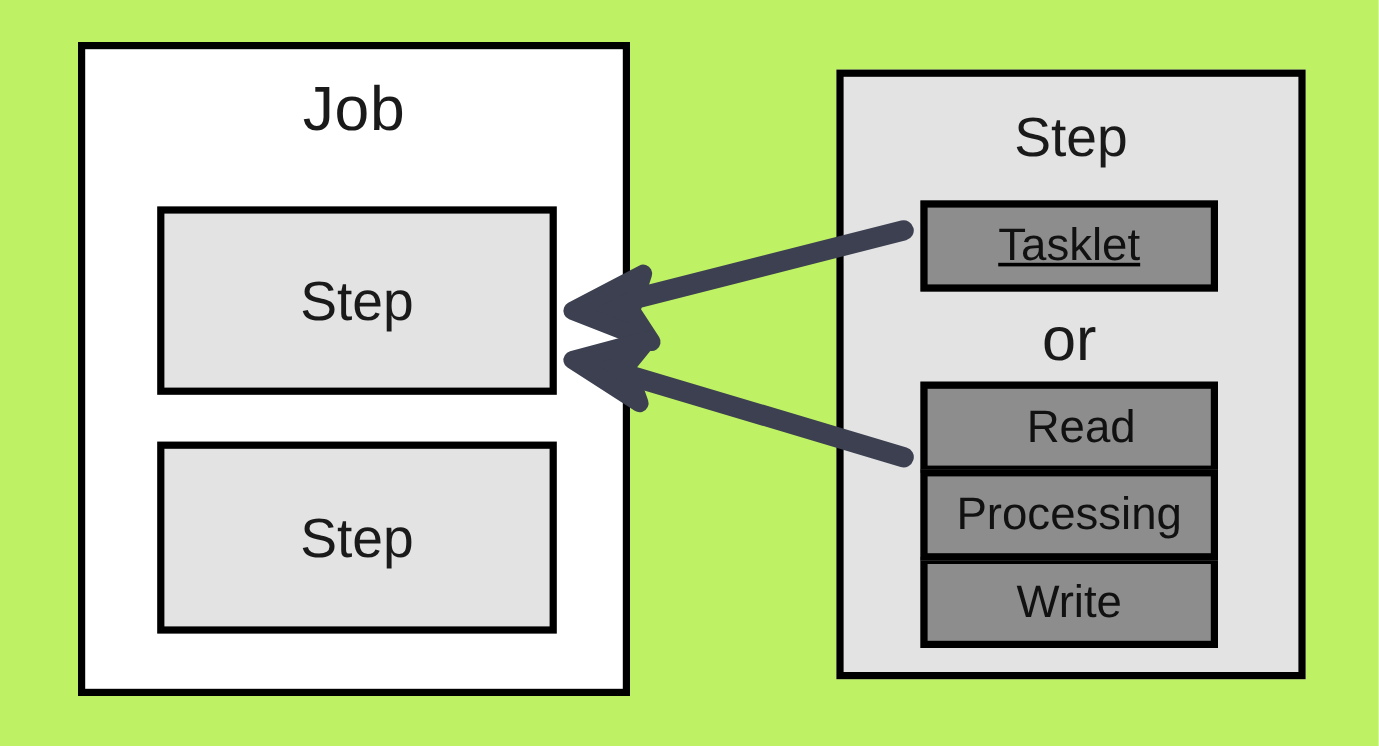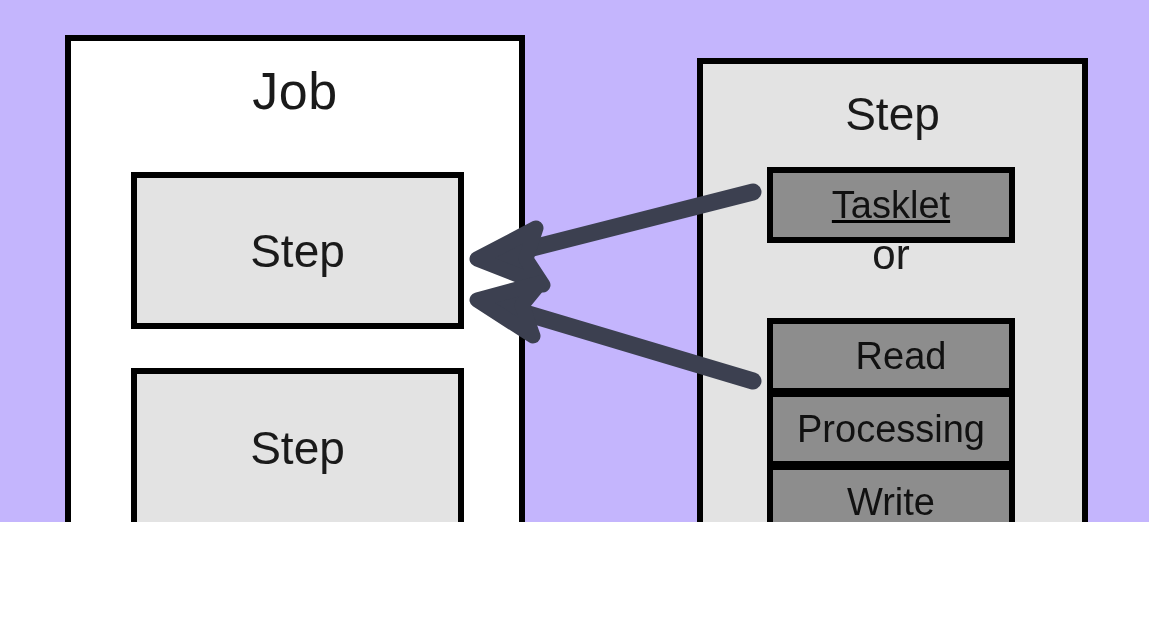--- a/index.html
+++ b/index.html
@@ -7,22 +7,22 @@
     padding: 0;
     background: #ffffff;
   }
   body {
     font-family: "Liberation Sans", "DejaVu Sans", sans-serif;
     -webkit-font-smoothing: antialiased;
   }
   #canvas {
     position: relative;
     width: 1149px;
-    height: 522px;
-    background: #c4b5fd;
+    height: 622px;
+    background: #bef264;
     overflow: hidden;
   }
 
   
   .job-box {
     position: absolute;
     left: 65px;
     top: 35px;
     width: 460px;
     height: 545px;
@@ -93,24 +93,24 @@
   .gray-block .gray-block-label {
     font-size: 38px;
     line-height: 44px;
     color: #111111;
   }
   .blk-tasklet { left: 767px; top: 167px; width: 248px; height: 76px; text-decoration: underline; }
 
   .or-text {
     position: absolute;
     left: 767px;
-    top: 232px;
+    top: 260px;
     width: 248px;
     text-align: center;
-    font-size: 42px;
+    font-size: 51px;
     line-height: 46px;
     color: #1a1a1a;
   }
 
   .chunk-stack {
     position: absolute;
     left: 767px;
     top: 318px;
     width: 248px;
     height: 222px;

